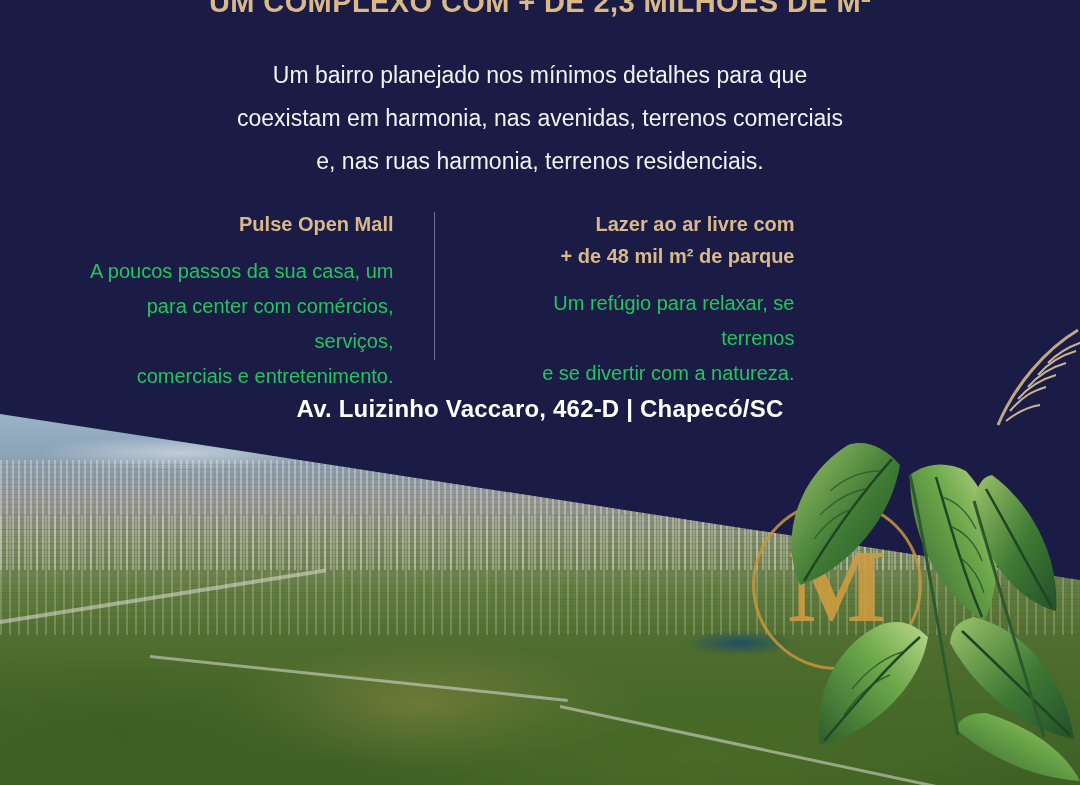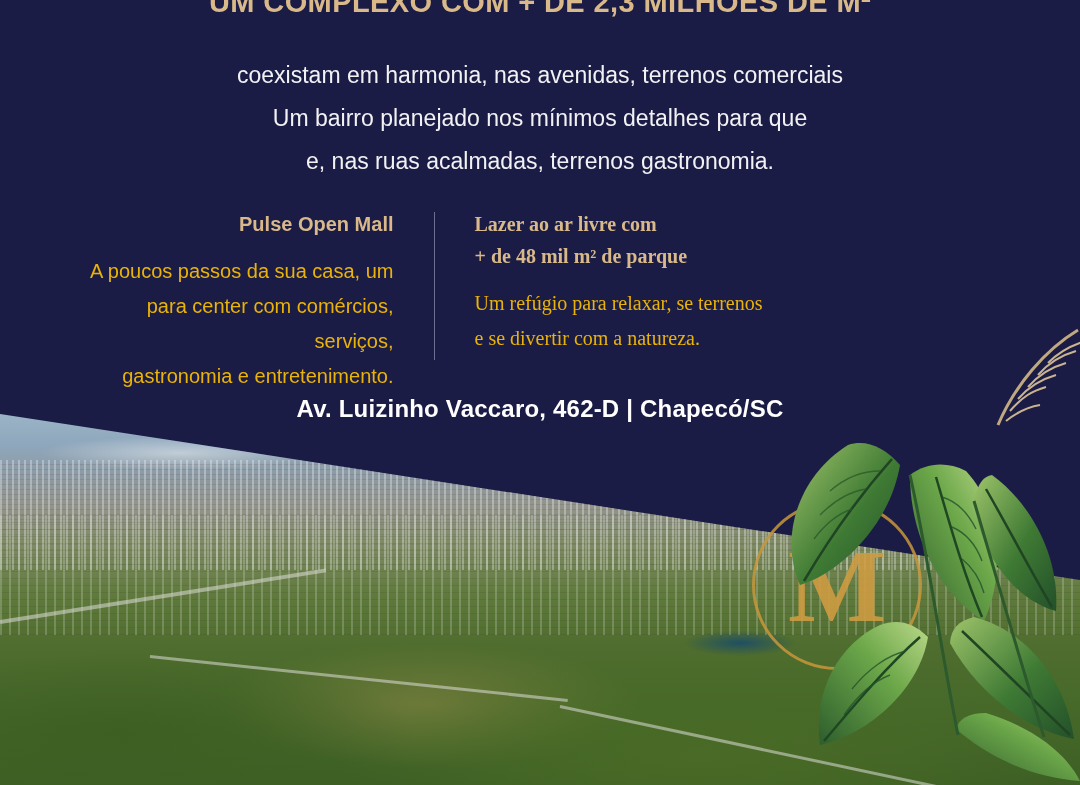--- a/index.html
+++ b/index.html
@@ -59,34 +59,33 @@
     box-sizing: border-box;
   }
   .divider {
     width: 1px;
     height: 148px;
     background: #6d6e92;
     margin-top: 4px;
   }
   .col-right {
     width: 360px;
-    text-align: left;
+    text-align: right;
     padding-left: 40px;
     box-sizing: border-box;
-    font-family: Liberation Serif, serif;
   }
   .col-title {
     color: #d9b98a;
     font-size: 20px;
     font-weight: bold;
     line-height: 32px;
     margin: 0 0 14px 0;
   }
   .col-body {
-    color: #eab308;
+    color: #22c55e;
     font-size: 20px;
     line-height: 35px;
     margin: 0;
   }
 
   .address {
     position: absolute;
     top: 395px;
     left: 0;
     width: 1080px;
@@ -200,32 +199,32 @@
   }
 </style>
 </head>
 <body>
 
 <div id="page">
 
   <div class="headline">UM COMPLEXO COM + DE 2,3 MILHÕES DE M²</div>
 
   <div class="intro">
+    <div>Um bairro planejado nos mínimos detalhes para que</div>
     <div>coexistam em harmonia, nas avenidas, terrenos comerciais</div>
-    <div>Um bairro planejado nos mínimos detalhes para que</div>
-    <div>e, nas ruas acalmadas, terrenos gastronomia.</div>
+    <div>e, nas ruas harmonia, terrenos residenciais.</div>
   </div>
 
   <div class="cols">
     <div class="col-left">
       <p class="col-title">Pulse Open Mall</p>
       <p class="col-body">
         <span>A poucos passos da sua casa, um</span><br>
         <span>para center com comércios, serviços,</span><br>
-        <span>gastronomia e entretenimento.</span>
+        <span>comerciais e entretenimento.</span>
       </p>
     </div>
 
     <div class="divider"></div>
 
     <div class="col-right">
       <p class="col-title">
         <span>Lazer ao ar livre com</span><br>
         <span>+ de 48 mil m² de parque</span>
       </p>

